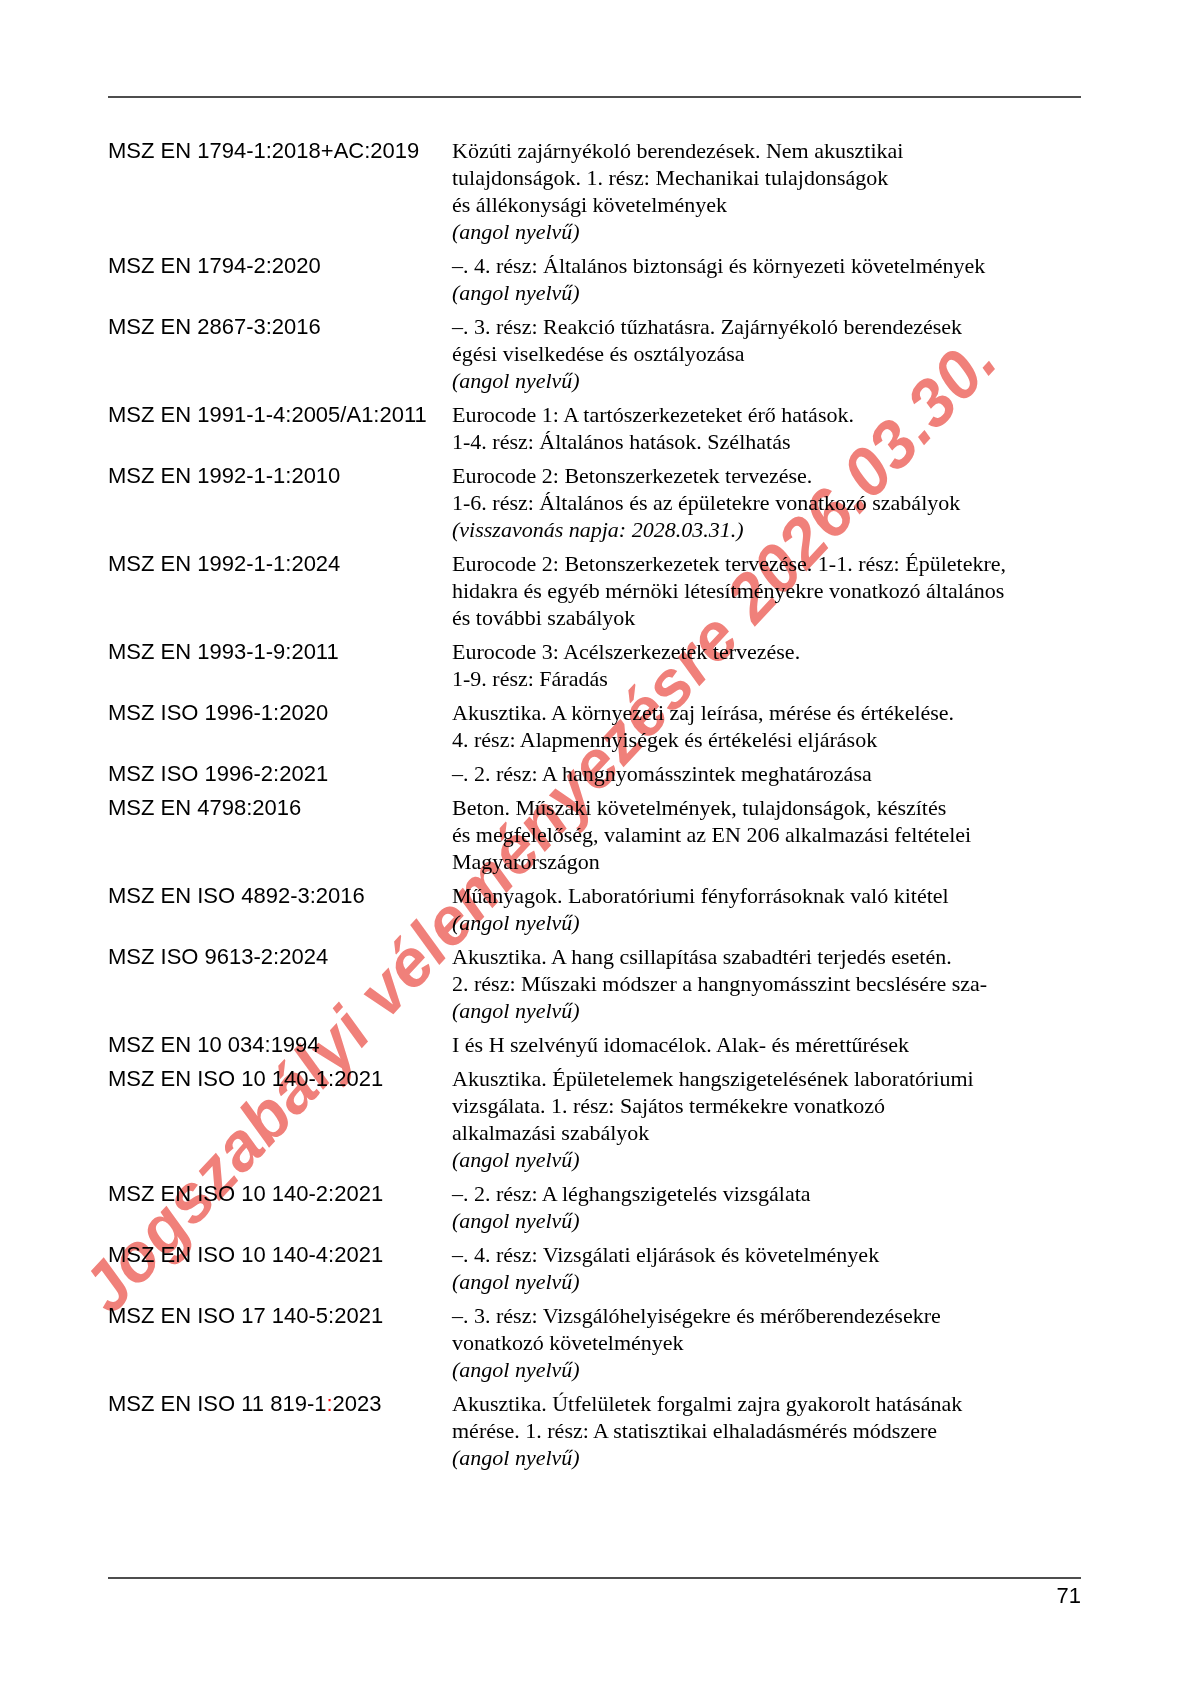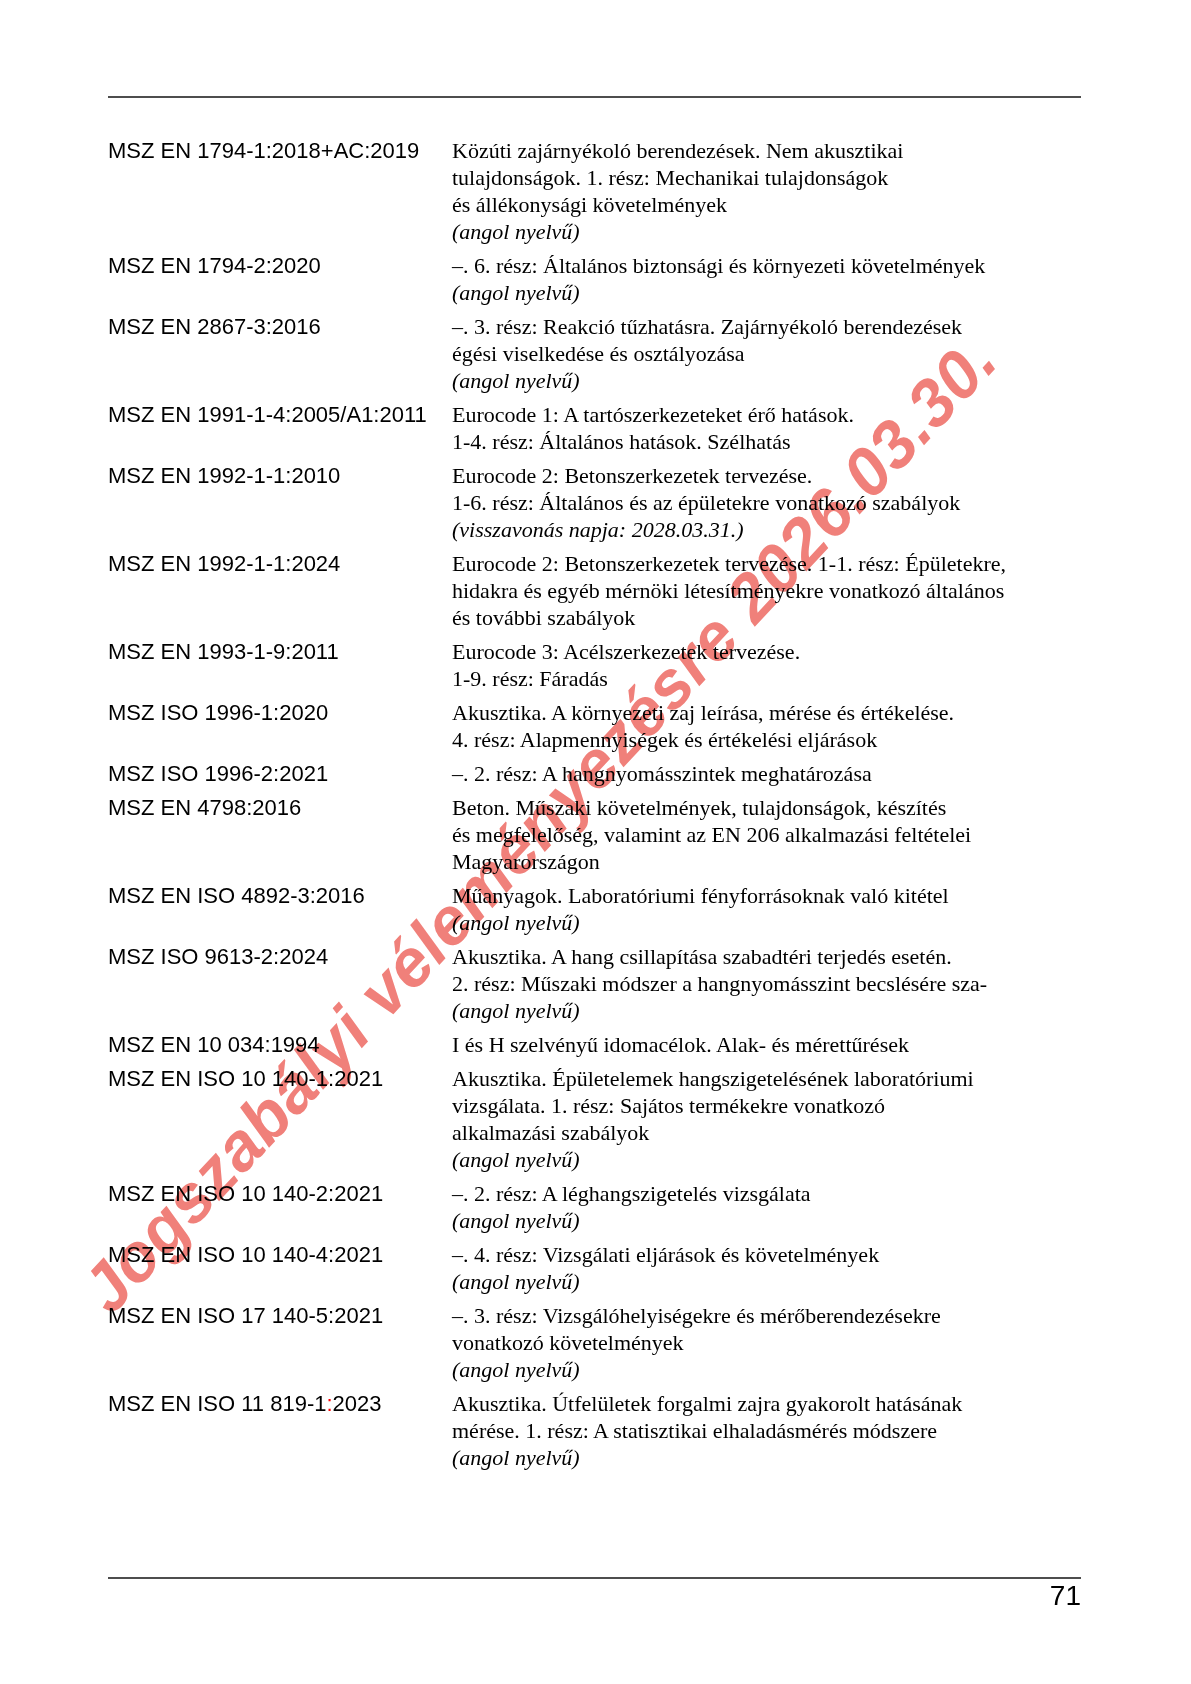--- a/index.html
+++ b/index.html
@@ -64,21 +64,21 @@
     white-space: nowrap;
     font-family: Liberation Serif, serif;
   }
   .desc-line.it {
     font-style: italic;
   }
   .page-number {
     position: absolute;
     top: 1583px;
     right: 110px;
-    font-size: 28px;
+    font-size: 22px;
     line-height: 26px;
     z-index: 2;
   }
 </style>
 </head>
 <body>
 
 <div class="page">
   <div class="rule rule-top"></div>
   <div class="watermark" style="color: rgb(240, 128, 122);">Jogszabályi véleményezésre 2026.03.30.</div>
@@ -89,21 +89,21 @@
           <div class="desc-line">Közúti zajárnyékoló berendezések. Nem akusztikai</div>
           <div class="desc-line">tulajdonságok. 1. rész: Mechanikai tulajdonságok</div>
           <div class="desc-line">és állékonysági követelmények</div>
           <div class="desc-line it">(angol nyelvű)</div>
         </div>
   </div>
 
   <div class="row">
     <div class="code">MSZ EN 1794-2:2020</div>
     <div class="desc">
-          <div class="desc-line">–. 6. rész: Általános biztonsági és környezeti követelmények</div>
+          <div class="desc-line">–. 4. rész: Általános biztonsági és környezeti követelmények</div>
           <div class="desc-line it">(angol nyelvű)</div>
         </div>
   </div>
 
   <div class="row">
     <div class="code">MSZ EN 2867-3:2016</div>
     <div class="desc">
           <div class="desc-line">–. 3. rész: Reakció tűzhatásra. Zajárnyékoló berendezések</div>
           <div class="desc-line">égési viselkedése és osztályozása</div>
           <div class="desc-line it">(angol nyelvű)</div>

